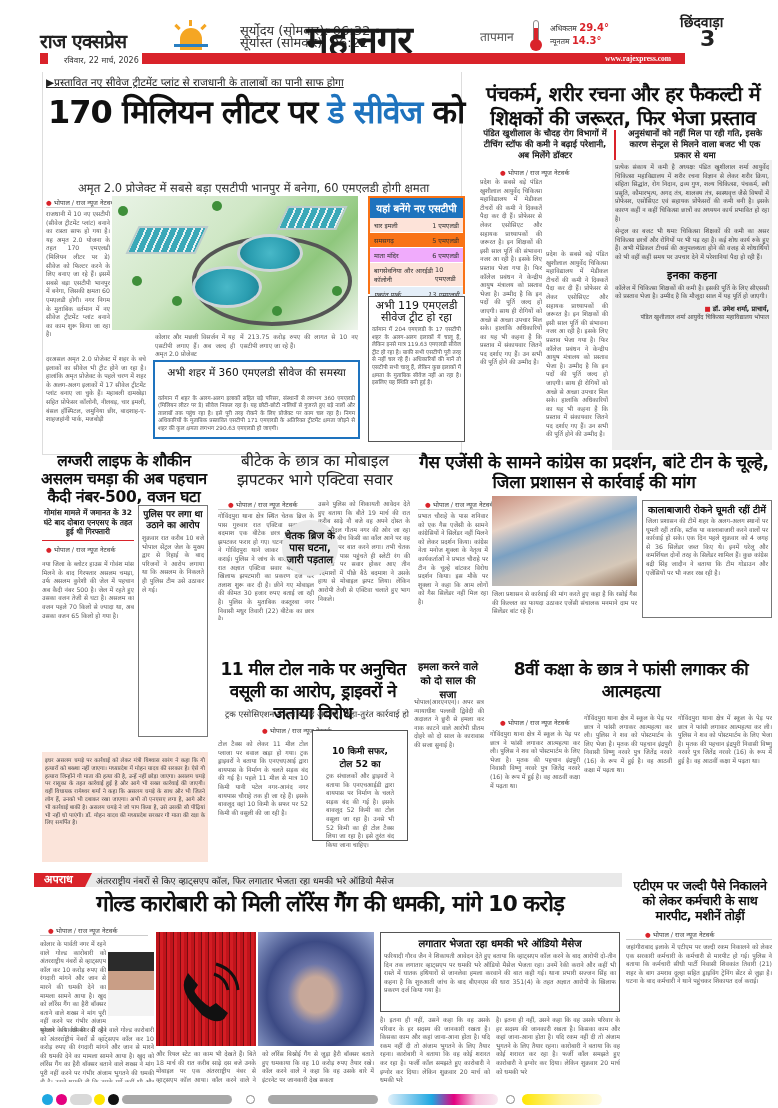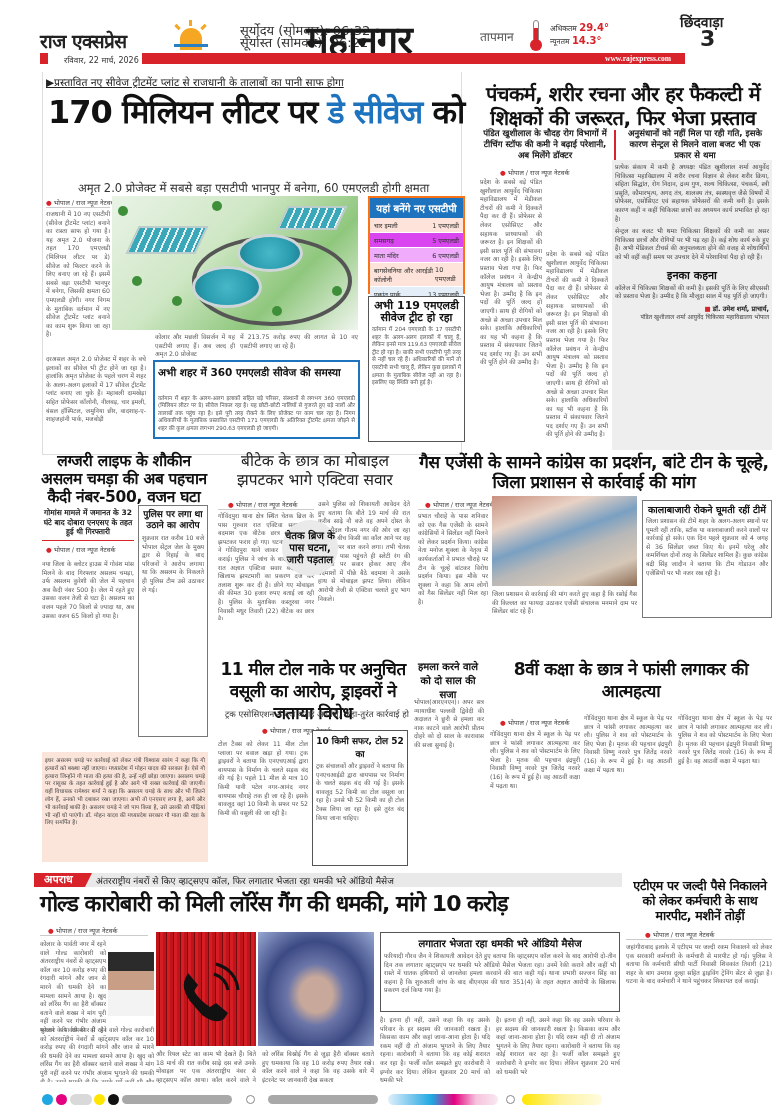--- a/index.html
+++ b/index.html
@@ -115,33 +115,33 @@
 <div class="abs body" style="left:155px;top:333px;width:80px">कोलार और मछली विसर्जन में यह एसटीपी लगाए हैं। अब जल्द ही अमृत 2.0 प्रोजेक्ट</div>
 <div class="abs body" style="left:240px;top:333px;width:118px">में 213.75 करोड़ रुपए की लागत से 10 नए एसटीपी लगाए जा रहे हैं।</div>
 
 <div class="abs tablebox" style="left:368px;top:196px;width:97px;height:98px">
   <div class="th">यहां बनेंगे नए एसटीपी</div>
   <div id="stp-rows">
       <div class="row" style="background: rgb(253, 227, 217);">
         <span>चार इमली</span>
         <span>1 एमएलडी</span>
       </div>
-      <div class="row" style="background: #d946ef;">
+      <div class="row" style="background: #f97316;">
         <span>समसगढ़</span>
         <span>5 एमएलडी</span>
       </div>
       <div class="row" style="background: #f0abfc;">
         <span>माता मंदिर</span>
         <span>6 एमएलडी</span>
       </div>
       <div class="row" style="background: rgb(253, 227, 217);">
         <span>बागसेवनिया और आरईडी कॉलोनी</span>
         <span>10 एमएलडी</span>
       </div>
-      <div class="row" style="background: rgb(228, 238, 248);">
+      <div class="row" style="background: rgb(228, 238, 248); font-style: italic;">
         <span>एकांत पार्क</span>
         <span>13 एमएलडी</span>
       </div>
       <div class="row" style="background: rgb(236, 236, 236);">
         <span>कोटरा</span>
         <span>14 एमएलडी</span>
       </div>
       <div class="row" style="background: rgb(253, 227, 217);">
         <span>कबूतर कलां</span>
         <span>20 एमएलडी</span>
@@ -151,26 +151,26 @@
         <span>32 एमएलडी</span>
       </div>
       <div class="row" style="background: rgb(236, 236, 236);">
         <span>भानपुर</span>
         <span>60 एमएलडी</span>
       </div>
     </div>
 </div>
 
 <div class="abs box" style="left:153px;top:360px;width:207px;height:79px;border:2px solid #1e73be;padding:3px">
-  <div style="font-size:10.5px;font-weight:bold;text-align:left;color:#111;margin-bottom:16px">अभी शहर में 360 एमएलडी सीवेज की समस्या</div>
+  <div style="font-size:10.5px;font-weight:normal;text-align:center;color:#111;margin-bottom:16px">अभी शहर में 360 एमएलडी सीवेज की समस्या</div>
   <div class="body" style="font-size:5.6px;line-height:7.4px">वर्तमान में शहर के अलग-अलग इलाकों सहित बड़े परिसर, संस्थानों से लगभग 360 एमएलडी (मिलियन लीटर पर डे) सीवेज निकल रहा है। यह छोटी-छोटी नालियों से गुजरते हुए बड़े नालों और तालाबों तक पहुंच रहा है। इसे पूरी तरह रोकने के लिए प्रोजेक्ट पर काम चल रहा है। निगम अधिकारियों के मुताबिक प्रस्तावित एसटीपी 171 एमएलडी के अतिरिक्त ट्रीटमेंट क्षमता जोड़ने से शहर की कुल क्षमता लगभग 290.63 एमएलडी हो जाएगी।</div>
 </div>
 
 <div class="abs box" style="left:368px;top:296px;width:97px;height:146px;border:1px solid #555;padding:3px">
-  <div style="font-size:11px;font-weight:bold;text-align:center;color:#111;line-height:12px;margin-bottom:2px">अभी 119 एमएलडी सीवेज ट्रीट हो रहा</div>
+  <div style="font-size:11px;font-weight:normal;text-align:center;color:#111;line-height:12px;margin-bottom:2px">अभी 119 एमएलडी सीवेज ट्रीट हो रहा</div>
   <div class="body" style="font-size:5.6px;line-height:7.6px">वर्तमान में 204 एमएलडी के 17 एसटीपी शहर के अलग-अलग इलाकों में चालू हैं, लेकिन इनसे मात्र 119.63 एमएलडी सीवेज ट्रीट हो रहा है। बाकी सभी एसटीपी पूरी तरह से नहीं चल रहे हैं। अधिकारियों की मानें तो एसटीपी सभी चालू हैं, लेकिन कुछ इलाकों में क्षमता के मुताबिक सीवेज नहीं आ रहा है। इसलिए यह स्थिति बनी हुई है।</div>
 </div>
 
 <div class="abs bighead" style="left:478px;top:82px;width:290px;font-size:20px;text-align:center;line-height:24px;letter-spacing:-0.5px">पंचकर्म, शरीर रचना और हर फैकल्टी में शिक्षकों की जरूरत, फिर भेजा प्रस्ताव</div>
 <div class="abs" style="left:480px;top:128px;width:130px;font-size:8.5px;font-weight:bold;text-align:center;line-height:11px;color:#222">पंडित खुशीलाल के चौदह रोग विभागों में टीचिंग स्टॉफ की कमी ने बढ़ाई परेशानी, अब मिलेंगे डॉक्टर</div>
 <div class="abs vred" style="left:614px;top:130px;width:1.5px;height:32px"></div>
 <div class="abs" style="left:620px;top:128px;width:150px;font-size:8.5px;font-weight:bold;text-align:center;line-height:11px;color:#222">अनुसंधानों को नहीं मिल पा रही गति, इसके कारण सेन्ट्रल से मिलने वाला बजट भी एक प्रकार से थमा</div>
 <div class="abs byline" style="left:500px;top:168px">भोपाल / राज न्यूज नेटवर्क</div>
 <div class="abs body" style="left:480px;top:178px;width:62px;height:270px;overflow:hidden">प्रदेश के सबसे बड़े पंडित खुशीलाल आयुर्वेद चिकित्सा महाविद्यालय में मेडीकल टीचरों की कमी ने दिक्कतें पैदा कर दी हैं। प्रोफेसर से लेकर एसोसिएट और सहायक प्राध्यापकों की जरूरत है। इन शिक्षकों की इसी साल पूर्ति की संभावना नजर आ रही है। इसके लिए प्रस्ताव भेजा गया है। फिर कॉलेज प्रबंधन ने केन्द्रीय आयुष मंत्रालय को प्रस्ताव भेजा है। उम्मीद है कि इन पदों की पूर्ति जल्द हो जाएगी। साथ ही रोगियों को अच्छे से अच्छा उपचार मिल सके। हालांकि अधिकारियों का यह भी कहना है कि प्रस्ताव में संकायवार जितने पद दर्शाए गए हैं। उन सभी की पूर्ति होने की उम्मीद है।</div>
 <div class="abs body" style="left:546px;top:250px;width:62px;height:200px;overflow:hidden">प्रदेश के सबसे बड़े पंडित खुशीलाल आयुर्वेद चिकित्सा महाविद्यालय में मेडीकल टीचरों की कमी ने दिक्कतें पैदा कर दी हैं। प्रोफेसर से लेकर एसोसिएट और सहायक प्राध्यापकों की जरूरत है। इन शिक्षकों की इसी साल पूर्ति की संभावना नजर आ रही है। इसके लिए प्रस्ताव भेजा गया है। फिर कॉलेज प्रबंधन ने केन्द्रीय आयुष मंत्रालय को प्रस्ताव भेजा है। उम्मीद है कि इन पदों की पूर्ति जल्द हो जाएगी। साथ ही रोगियों को अच्छे से अच्छा उपचार मिल सके। हालांकि अधिकारियों का यह भी कहना है कि प्रस्ताव में संकायवार जितने पद दर्शाए गए हैं। उन सभी की पूर्ति होने की उम्मीद है।</div>
@@ -211,38 +211,38 @@
 <div class="abs body" style="left:492px;top:590px;width:145px;height:30px;overflow:hidden">जिला प्रशासन से कार्रवाई की मांग करते हुए कहा है कि रसोई गैस की किल्लत का फायदा उठाकर एजेंसी संचालक मनमाने दाम पर सिलेंडर बांट रहे हैं।</div>
 <div class="abs box" style="left:642px;top:500px;width:130px;height:118px;padding:3px;border:1px solid #777">
   <div style="font-size:9.5px;font-weight:bold;text-align:center;line-height:11px;color:#111;margin-bottom:2px">कालाबाजारी रोकने घूमती रहीं टीमें</div>
   <div class="body">जिला प्रशासन की टीमें शहर के अलग-अलग स्थानों पर घूमती रहीं ताकि, स्टॉक या कालाबाजारी करने वालों पर कार्रवाई हो सके। एक दिन पहले शुक्रवार को 4 जगह से 36 सिलेंडर जब्त किए थे। इनमें घरेलू और कमर्शियल दोनों तरह के सिलेंडर शामिल हैं। कुछ कांग्रेस बद्री सिंह जादौन ने बताया कि टीम गोडाउन और एजेंसियों पर भी नजर रख रही है।</div>
 </div>
 
 <div class="abs bighead" style="left:218px;top:658px;width:190px;font-size:17px;text-align:center;line-height:22px;letter-spacing:-0.5px">11 मील टोल नाके पर अनुचित वसूली का आरोप, ड्राइवरों ने जताया विरोध</div>
 <div class="abs sub" style="left:222px;top:708px;width:190px;font-size:8.5px;text-align:center">ट्रक एसोसिएशन ने दर्ज कराई आपत्ति, कहा-तुरंत कार्रवाई हो</div>
 <div class="abs byline" style="left:262px;top:726px">भोपाल / राज न्यूज नेटवर्क</div>
 <div class="abs body" style="left:218px;top:740px;width:90px;height:125px;overflow:hidden">टोल टैक्स को लेकर 11 मील टोल प्लाजा पर बवाल खड़ा हो गया। ट्रक ड्राइवरों ने बताया कि एनएचएआई द्वारा बायपास के निर्माण के चलते सड़क बंद की गई है। पहले 11 मील से मात्र 10 किमी यानी पटेल नगर-आनंद नगर बायपास चौराहे तक ही जा रहे हैं। इसके बावजूद वहां 10 किमी के सफर पर 52 किमी की वसूली की जा रही है।</div>
-<div class="abs box" style="left:312px;top:730px;width:96px;height:136px;padding:3px;border:1px solid #555">
+<div class="abs box" style="left:312px;top:730px;width:96px;height:111px;padding:13px;border:1px solid #555">
   <div style="font-size:9px;font-weight:bold;text-align:center;color:#111;margin-bottom:2px">10 किमी सफर, टोल 52 का</div>
   <div class="body">ट्रक संचालकों और ड्राइवरों ने बताया कि एनएचआईडी द्वारा बायपास पर निर्माण के चलते सड़क बंद की गई है। इसके बावजूद 52 किमी का टोल वसूला जा रहा है। उनसे भी 52 किमी का ही टोल टैक्स लिया जा रहा है। इसे तुरंत बंद किया जाना चाहिए।</div>
 </div>
 
 <div class="abs" style="left:412px;top:660px;width:72px;font-size:10px;font-weight:bold;text-align:center;line-height:14px;color:#111">हमला करने वाले को दो साल की सजा</div>
 <div class="abs body" style="left:414px;top:698px;width:70px;height:162px;overflow:hidden">भोपाल(आरएनएन)। अपर सत्र न्यायाधीश पल्लवी द्विवेदी की अदालत ने छुरी से हमला कर नाक काटने वाले आरोपी प्रीतम दोहरे को दो साल के कारावास की सजा सुनाई है।</div>
 
 <div class="abs bighead" style="left:490px;top:658px;width:282px;font-size:17px;text-align:center;line-height:22px;letter-spacing:-0.3px">8वीं कक्षा के छात्र ने फांसी लगाकर की आत्महत्या</div>
 <div class="abs byline" style="left:500px;top:718px">भोपाल / राज न्यूज नेटवर्क</div>
 <div class="abs body" style="left:490px;top:730px;width:90px;height:130px;overflow:hidden">गोविंदपुरा थाना क्षेत्र में स्कूल के पेड़ पर छात्र ने फांसी लगाकर आत्महत्या कर ली। पुलिस ने शव को पोस्टमार्टम के लिए भेजा है। मृतक की पहचान इंद्रपुरी निवासी विष्णु नरवरे पुत्र जितेंद्र नरवरे (16) के रूप में हुई है। वह आठवीं कक्षा में पढ़ता था।</div>
 <div class="abs body" style="left:584px;top:714px;width:88px;height:146px;overflow:hidden">गोविंदपुरा थाना क्षेत्र में स्कूल के पेड़ पर छात्र ने फांसी लगाकर आत्महत्या कर ली। पुलिस ने शव को पोस्टमार्टम के लिए भेजा है। मृतक की पहचान इंद्रपुरी निवासी विष्णु नरवरे पुत्र जितेंद्र नरवरे (16) के रूप में हुई है। वह आठवीं कक्षा में पढ़ता था।</div>
 <div class="abs body" style="left:678px;top:714px;width:94px;height:146px;overflow:hidden">गोविंदपुरा थाना क्षेत्र में स्कूल के पेड़ पर छात्र ने फांसी लगाकर आत्महत्या कर ली। पुलिस ने शव को पोस्टमार्टम के लिए भेजा है। मृतक की पहचान इंद्रपुरी निवासी विष्णु नरवरे पुत्र जितेंद्र नरवरे (16) के रूप में हुई है। वह आठवीं कक्षा में पढ़ता था।</div>
 
 <div class="abs strip" style="left:34px;top:873px;width:588px;height:14px"></div>
 <div class="abs redtag" style="left:34px;top:873px;height:14px;line-height:10px;width:58px">अपराध</div>
 <div class="abs" style="left:96px;top:874px;font-size:9px;color:#222">अंतरराष्ट्रीय नंबरों से किए व्हाट्सएप कॉल, फिर लगातार भेजता रहा धमकी भरे ऑडियो मैसेज</div>
-<div class="abs bighead" style="left:40px;top:892px;width:580px;font-size:22px;text-align:left">गोल्ड कारोबारी को मिली लॉरेंस गैंग की धमकी, मांगे 10 करोड़</div>
+<div class="abs bighead" style="left:40px;top:892px;width:580px;font-size:22px;text-align:center">गोल्ड कारोबारी को मिली लॉरेंस गैंग की धमकी, मांगे 10 करोड़</div>
 <div class="abs byline" style="left:48px;top:926px">भोपाल / राज न्यूज नेटवर्क</div>
 <div class="abs rule" style="left:40px;top:935px;width:108px;height:1px"></div>
 <div class="abs body" style="left:40px;top:940px;width:66px;height:96px;overflow:hidden">कोलार के पार्वती नगर में रहने वाले गोल्ड कारोबारी को अंतरराष्ट्रीय नंबरों से व्हाट्सएप कॉल कर 10 करोड़ रुपए की रंगदारी मांगने और जान से मारने की धमकी देने का मामला सामने आया है। खुद को लॉरेंस गैंग का हैरी बॉक्सर बताने वाले शख्स ने मांग पूरी नहीं करने पर गंभीर अंजाम भुगतने की धमकी दी है। उसने धमकी दी कि उसके गुर्गे कहीं भी और कभी भी उसका काम तमाम कर सकते हैं। पुलिस ने प्रकरण दर्ज कर विवेचना शुरू कर दी है। पुलिस के मुताबिक पार्वती नगर कोलार निवासी गौरव जैन (42) गोल्ड कारोबारी हैं</div>
 <div class="abs photo-man" style="left:108px;top:952px;width:46px;height:64px"></div>
 <div class="abs body" style="left:40px;top:1026px;width:114px;height:56px;overflow:hidden">कोलार के पार्वती नगर में रहने वाले गोल्ड कारोबारी को अंतरराष्ट्रीय नंबरों से व्हाट्सएप कॉल कर 10 करोड़ रुपए की रंगदारी मांगने और जान से मारने की धमकी देने का मामला सामने आया है। खुद को लॉरेंस गैंग का हैरी बॉक्सर बताने वाले शख्स ने मांग पूरी नहीं करने पर गंभीर अंजाम भुगतने की धमकी दी है। उसने धमकी दी कि उसके गुर्गे कहीं भी और कभी भी उसका काम तमाम कर सकते हैं। पुलिस ने प्रकरण दर्ज कर विवेचना शुरू कर दी है। पुलिस के मुताबिक पार्वती नगर कोलार निवासी गौरव जैन (42) गोल्ड कारोबारी हैं</div>
 <div class="abs photo-red" style="left:156px;top:932px;width:100px;height:114px">
   <svg width="100" height="114" viewBox="0 0 100 114">
       <path d="M30 45 q-6 10 4 24 l12 14 q14 10 22 4 l4 -6 -12 -10 -6 4 q-10 -6 -16 -16 l4 -6 -10 -12z" fill="#111"></path>
       <path d="M58 42 q12 4 14 16" stroke="#111" stroke-width="3" fill="none"></path>
       <path d="M60 32 q20 6 22 26" stroke="#111" stroke-width="3" fill="none"></path>

